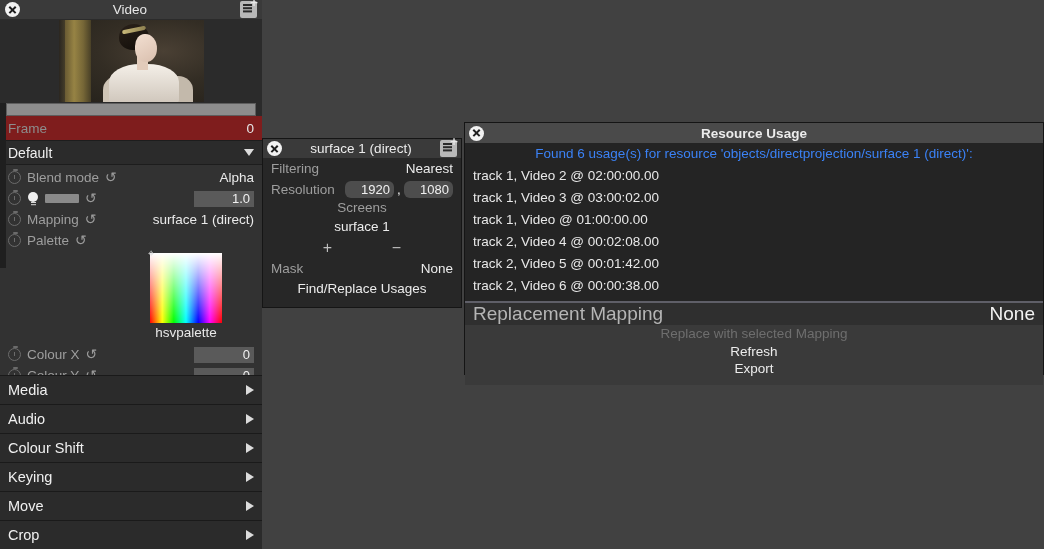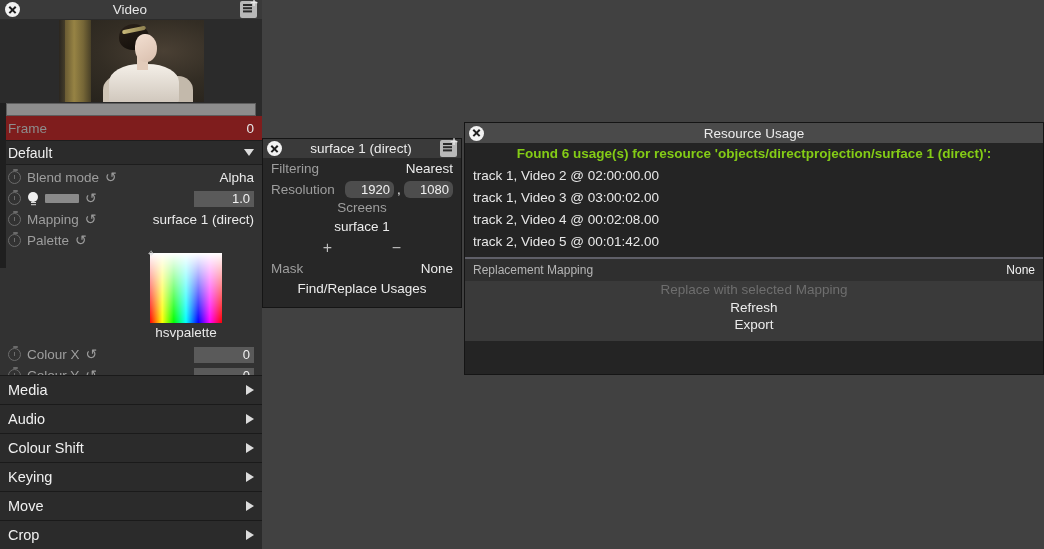--- a/index.html
+++ b/index.html
@@ -235,33 +235,32 @@
 
   
   #usage-panel{
     position:absolute;left:464px;top:122px;width:580px;height:253px;
     background:#242424;border:1px solid #151515;
   }
   .up-title{
     height:20px;background:#4a4a4a;display:flex;align-items:center;
     padding:0 4px;
   }
-  .up-title .t{flex:1;text-align:center;color:#ececec;font-size:13.5px;}
+  .up-title .t{flex:1;text-align:center;color:#ececec;font-size:13.5px;font-weight:bold;}
   .up-found{
-    text-align:center;color:#84cc16;font-size:13.5px;height:22px;
+    text-align:center;color:#3b82f6;font-size:13.5px;height:22px;
     line-height:22px;
-    font-weight:bold;
   }
   .usage-row{
     height:22px;line-height:22px;padding:0 8px;color:#e8e8e8;font-size:13.5px;
   }
   .up-sep{height:2px;background:#5f5f68;margin-top:4px;}
   .repl-row{
     height:22px;display:flex;align-items:center;padding:0 8px;
-    background:#2f2f2f;color:#b5b5b5;font-size:12px;
+    background:#2f2f2f;color:#b5b5b5;font-size:19px;
   }
   .repl-row .rv{margin-left:auto;color:#f2f2f2;}
   .up-disabled{
     text-align:center;color:#6e6e6e;font-size:13.5px;height:18px;
     line-height:18px;background:#3a3a3a;
   }
   .up-btn{
     text-align:center;color:#ececec;font-size:13.5px;height:17px;
     line-height:17px;background:#3a3a3a;
   }
@@ -427,22 +426,24 @@
     <div class="up-title">
       <span class="close-icon"></span>
       <span class="t">Resource Usage</span>
       <span style="width:15px"></span>
     </div>
 
     <div class="up-found">Found 6 usage(s) for resource 'objects/directprojection/surface 1 (direct)':</div>
 
     <div class="usage-row">track 1, Video 2 @ 02:00:00.00</div>
     <div class="usage-row">track 1, Video 3 @ 03:00:02.00</div>
+    <div class="usage-row">track 1, Video @ 01:00:00.00</div>
     <div class="usage-row">track 2, Video 4 @ 00:02:08.00</div>
     <div class="usage-row">track 2, Video 5 @ 00:01:42.00</div>
+    <div class="usage-row">track 2, Video 6 @ 00:00:38.00</div>
 
     <div class="up-sep"></div>
 
     <div class="repl-row">
       <span>Replacement Mapping</span>
       <span class="rv">None</span>
     </div>
 
     <div class="up-disabled">Replace with selected Mapping</div>
     <div class="up-btn">Refresh</div>

